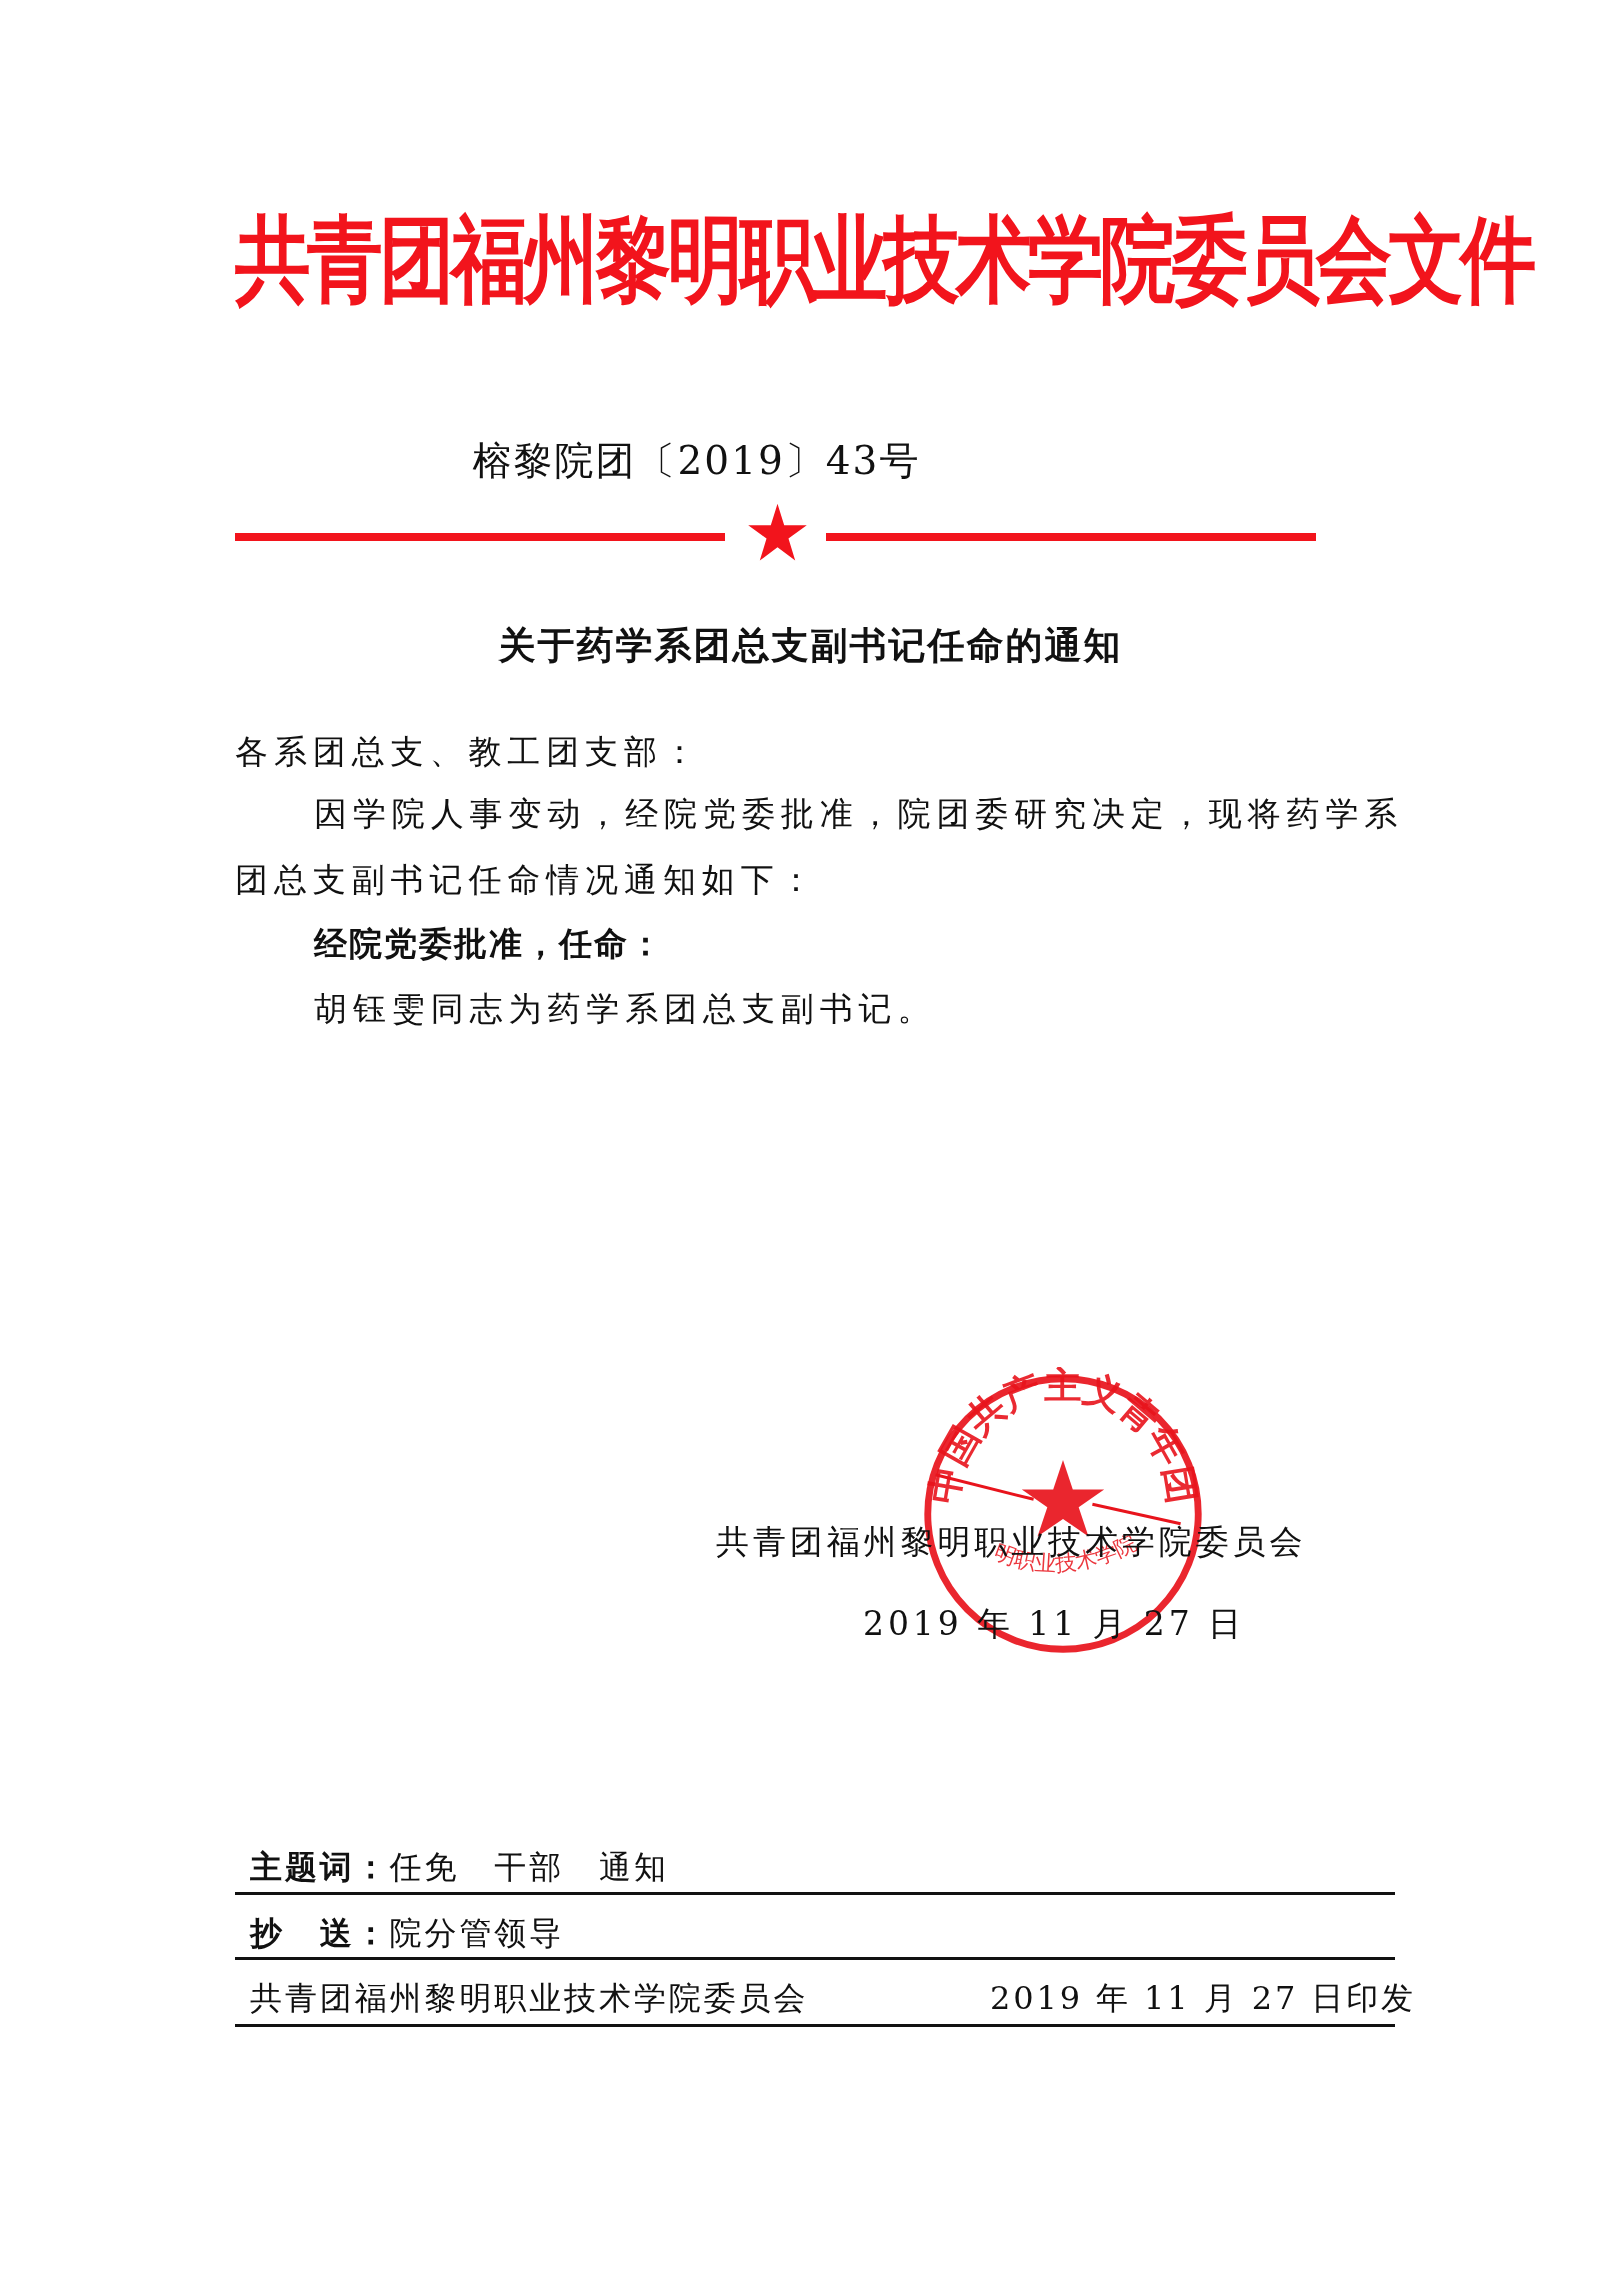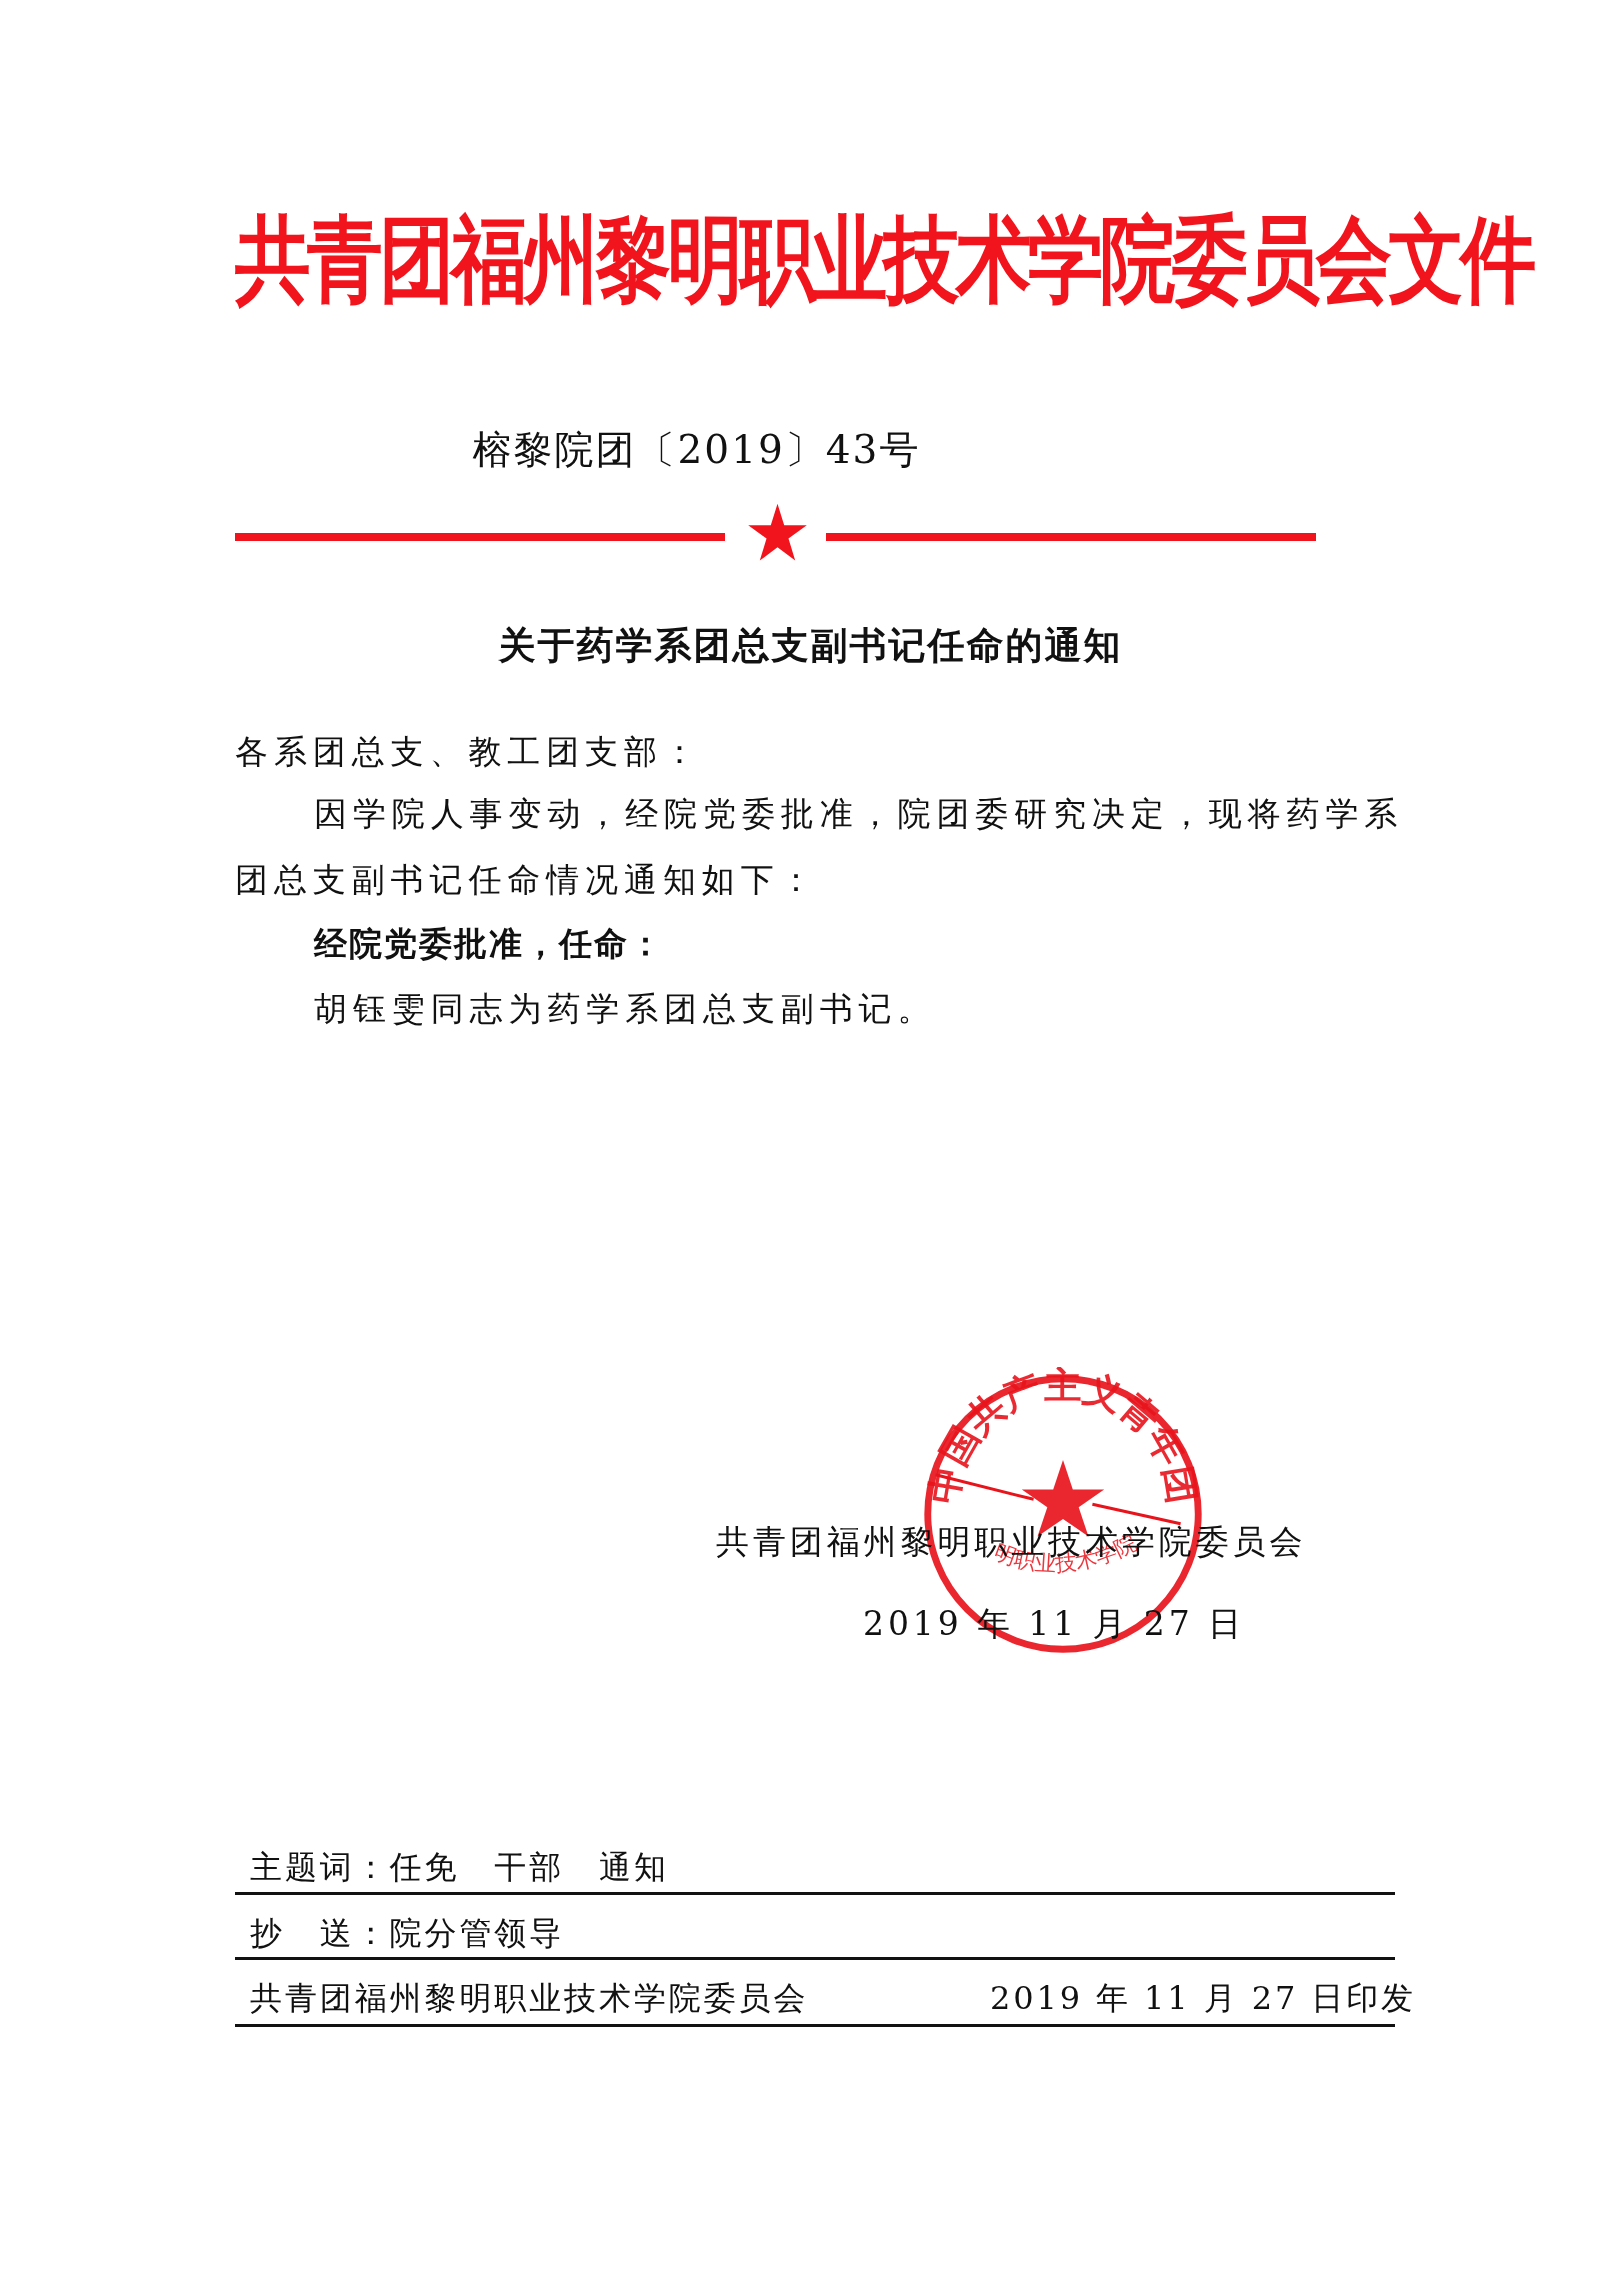--- a/index.html
+++ b/index.html
@@ -3,35 +3,35 @@
 <meta charset="utf-8">
 <style>
   html, body { margin:0; padding:0; background:#ffffff; }
   body { width:1621px; height:2292px; position:relative; overflow:hidden;
          font-family:"DejaVu Serif", serif; color:#111; }
   .abs { position:absolute; }
   .header-title { left:235px; top:201px; width:1157px; height:118px;
     color:#f2141c; font-family:"DejaVu Sans", sans-serif; font-weight:bold;
     font-size:84px; line-height:118px; letter-spacing:-3.9px; white-space:nowrap;
     transform:scaleX(0.90) scaleY(1.12); transform-origin:left center; }
-  .doc-number { left:0; width:1393px; top:420px; text-align:center;
+  .doc-number { left:0; width:1393px; top:431px; text-align:center;
     font-size:39px; line-height:59px; letter-spacing:2px; }
   .red-rule { height:7.8px; background:#f2141c; top:533px; }
   .rule-left { left:235px; width:490px; }
   .rule-right { left:826px; width:490px; }
   .star { left:747px; top:502px; width:61px; height:61px; }
   .notice-title { left:0; width:1621px; top:616px; text-align:center;
     font-family:"DejaVu Sans", sans-serif; font-weight:bold; font-size:37px; line-height:59px; letter-spacing:2px; }
   .body-line { font-size:33px; line-height:49px; white-space:nowrap; letter-spacing:5.9px;text-align:right; }
   .bold { font-family:"DejaVu Sans", sans-serif; font-weight:bold; letter-spacing:2px; }
   .seal { left:916px; top:1367px; width:294px; height:294px; }
   .sign-line { font-size:33px; line-height:49px; white-space:nowrap; letter-spacing:3.9px; }
   .foot-rule { left:235px; width:1160px; height:2.9px; background:#111; }
   .foot-text { font-size:32px; line-height:49px; white-space:nowrap; letter-spacing:2.9px; }
-  .foot-label { font-family:"DejaVu Sans", sans-serif; font-weight:normal;margin-top:24px; }
+  .foot-label { font-family:"DejaVu Sans", sans-serif; font-weight:bold;margin-top:24px; }
 </style>
 </head>
 <body>
 
 <div class="abs header-title">共青团福州黎明职业技术学院委员会文件</div>
 <div class="abs doc-number">榕黎院团〔2019〕43号</div>
 <div class="abs red-rule rule-left"></div>
 <svg class="abs star" viewBox="0 0 100 100">
   <polygon points="50,3 61,38 98,38 68,60 79,96 50,74 21,96 32,60 2,38 39,38" fill="#f2141c"></polygon>
 </svg>

